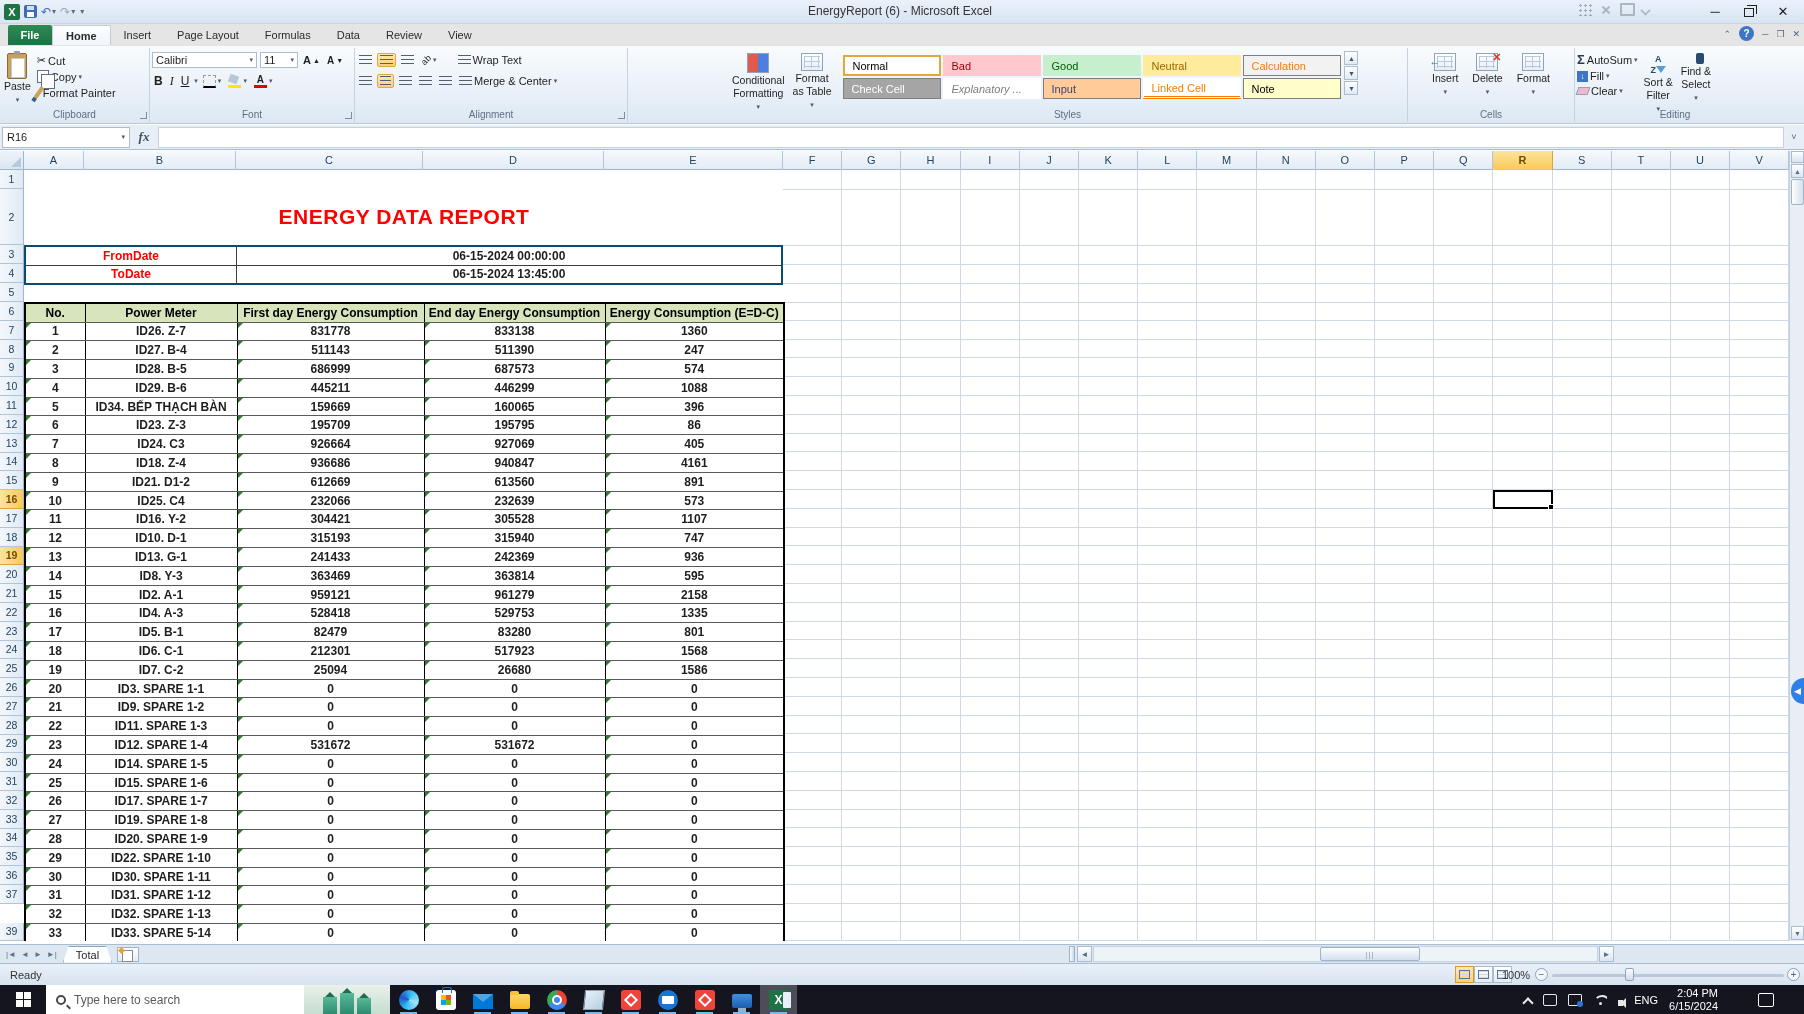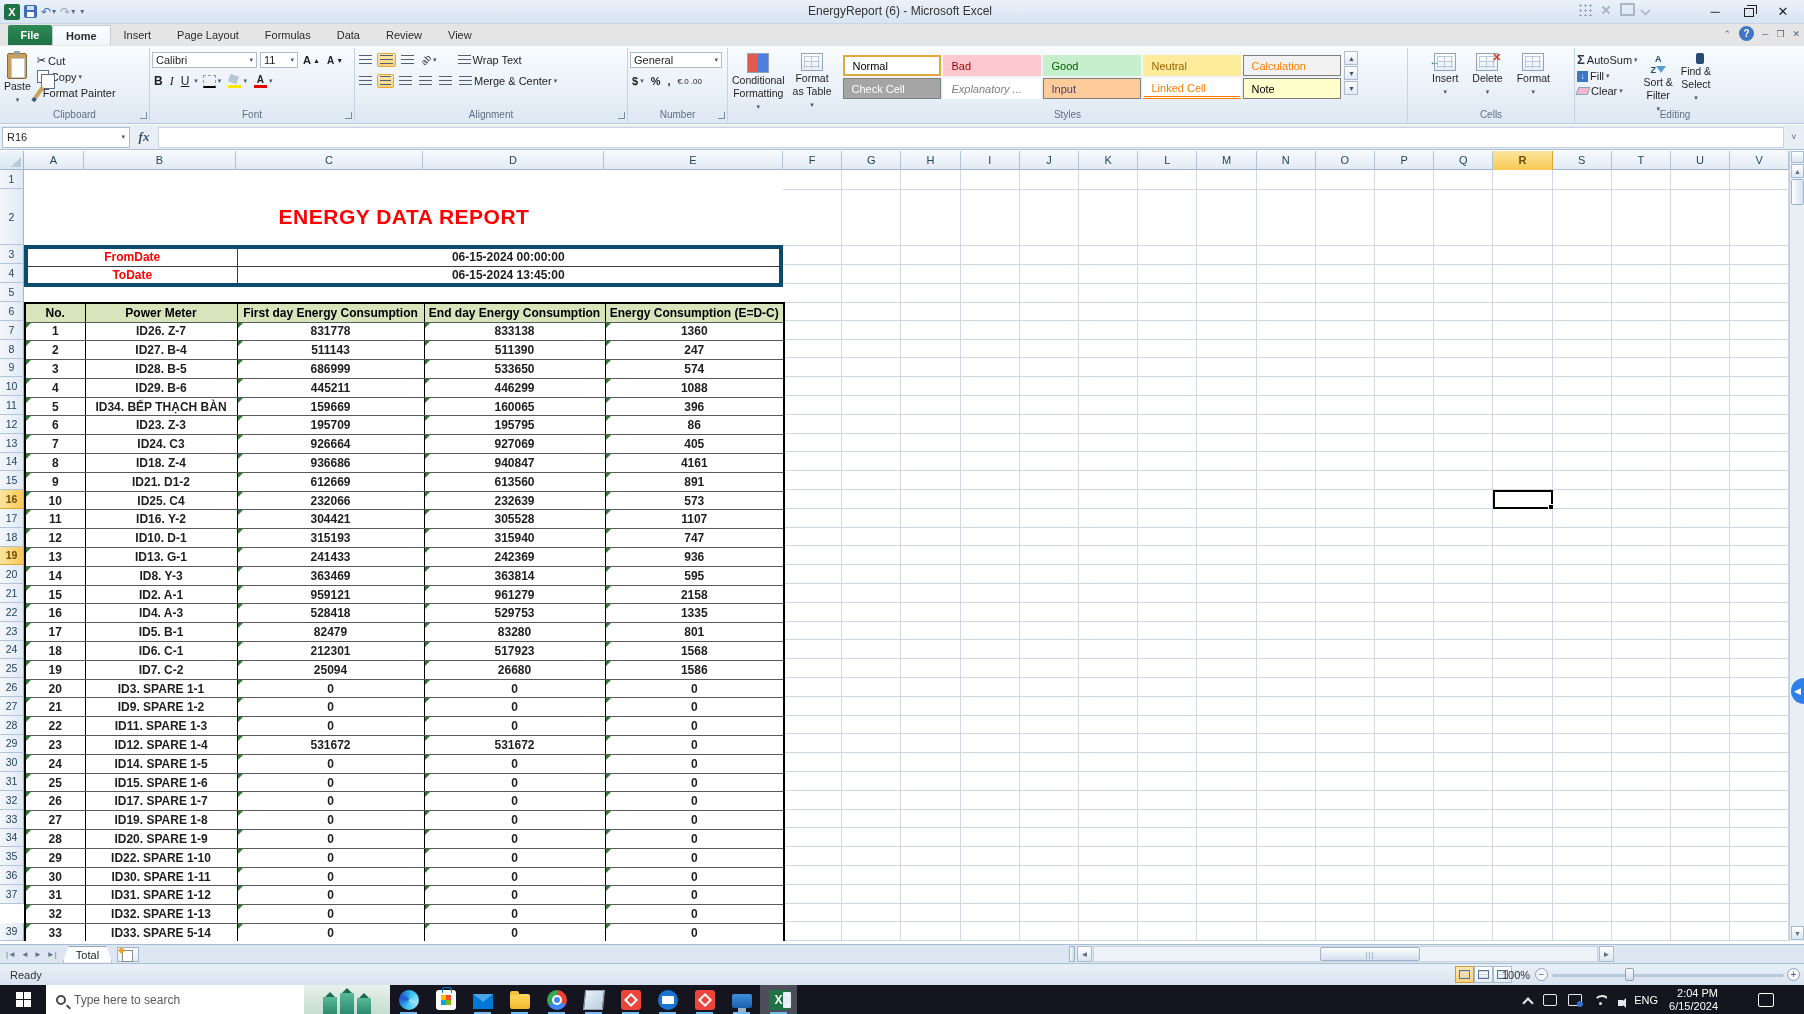--- a/index.html
+++ b/index.html
@@ -101,21 +101,21 @@
 .rowhdrs{position:absolute;left:0;top:19px;width:24px}
 .rh{position:absolute;left:0;width:24px;background:linear-gradient(90deg,#f3f7fb,#e0eaf4);border-bottom:1px solid #b2c4d8;border-right:1px solid #9eb6ce;color:#27445f;font-size:10.5px;display:flex;align-items:center;justify-content:center}
 .rh.hl{background:linear-gradient(90deg,#fce49c,#f8c955);color:#6d4d0c;font-weight:bold;border-bottom:1px solid #dba43a}
 .gl-v{position:absolute;left:783px;top:19px;width:1006px;height:771px;background:repeating-linear-gradient(to right,transparent 0 58.2px,#d0d7e5 58.2px 59.2px)}
 .gl-h{position:absolute;left:783px;top:151px;width:1006px;height:639px;background:repeating-linear-gradient(to bottom,transparent 0 17.8px,#d0d7e5 17.8px 18.8px)}
 .hline{position:absolute;left:783px;width:1006px;height:1px;background:#d0d7e5}
 .rpt-title{position:absolute;left:104px;top:38px;width:600px;height:56px;display:flex;align-items:center;justify-content:center;color:#f00;font-weight:bold;font-size:21px;letter-spacing:.5px}
 .dtable{position:absolute;left:24px;top:94px;width:759px;border-collapse:collapse}
 .dtable td{border:1px solid #3c3c3c;height:19px;font-size:12px;font-weight:bold;text-align:center;vertical-align:middle;background:#fff}
 .dtable .lab{color:#f00}
-.dtable{border:4px solid #0c4a6e}
+.dtable{border:2px solid #0c4a6e}
 .mtable{position:absolute;left:24px;top:151px;width:759px;border-collapse:collapse;table-layout:fixed}
 .mtable td,.mtable th{border-top:1px solid #5a5a5a;border-bottom:1px solid #5a5a5a;border-left:1.5px solid #000;border-right:1.5px solid #000;height:18.8px;font-size:12px;font-weight:bold;text-align:center;vertical-align:middle;background:#fff;position:relative;padding:0;overflow:hidden;white-space:nowrap}
 .mtable th{background:#d7e4bc;color:#000;height:19px}
 .mtable{border:2px solid #000}
 .tri:before{content:"";position:absolute;left:0;top:0;border-top:5px solid #2e7d33;border-right:5px solid transparent}
 .acell{position:absolute;border:2px solid #000;background:transparent}
 .acell:after{content:"";position:absolute;right:-3px;bottom:-3px;width:4px;height:4px;background:#000;border:1px solid #fff}
 .vsb{position:absolute;right:0;top:151px;width:15px;height:790px;background:#e9eef5;border-left:1px solid #c2cfdd}
 .vsb .split{position:absolute;left:1px;top:0;width:13px;height:12px;background:linear-gradient(#fdfeff,#d9e4ef);border:1px solid #aabccf}
 .sbarrow{position:absolute;left:1px;width:13px;height:14px;background:linear-gradient(#fdfeff,#dce6f1);border:1px solid #aabccf;color:#5a6d85;font-size:7px;display:flex;align-items:center;justify-content:center}
@@ -360,43 +360,20 @@
         <span class="sbtn">
             <span class="bars"></span>
             <span>Merge &amp; Center</span>
             <span class="dd">▾</span>
           </span>
       </div>
       <div class="grplabel">Alignment</div>
       <span class="launcher"></span>
     </div>
 
-    <div class="grp" style="left:628px;width:100px">
-      <div class="smrow">
-          <div class="combo" style="width:92px">
-            <span>General</span>
-            <span class="dd" style="margin-left:auto">▾</span>
-          </div>
-        </div>
-      <div class="smrow" style="margin-top:3px">
-        <span class="sbtn">
-            <b>$</b>
-            <span class="dd">▾</span>
-          </span>
-        <span class="sbtn">
-            <b>%</b>
-          </span>
-        <span class="sbtn">
-            <b>,</b>
-          </span>
-        <span class="sbtn" style="font-size:8px">€.0 .00</span>
-      </div>
-      <div class="grplabel">Number</div>
-      <span class="launcher"></span>
-    </div>
 
     <div class="grp" style="left:728px;width:680px">
       <div style="display:flex;align-items:flex-start">
         <div class="bigbtn">
           <span style="width:22px;height:20px;background:linear-gradient(90deg,#e05a4e 50%,#4e7fe0 50%);border:1px solid #8fa3bb"></span>
           <span>Conditional</span>
             <span>Formatting</span>
             <span class="dd">▾</span>
         </div>
         <div class="bigbtn">
@@ -620,21 +597,21 @@
             <td class="tri">2</td>
             <td>ID27. B-4</td>
             <td class="tri">511143</td>
             <td class="tri">511390</td>
             <td class="tri">247</td>
           </tr>
           <tr>
             <td class="tri">3</td>
             <td>ID28. B-5</td>
             <td class="tri">686999</td>
-            <td class="tri">533650</td>
+            <td class="tri">687573</td>
             <td class="tri">574</td>
           </tr>
           <tr>
             <td class="tri">4</td>
             <td>ID29. B-6</td>
             <td class="tri">445211</td>
             <td class="tri">446299</td>
             <td class="tri">1088</td>
           </tr>
           <tr>

